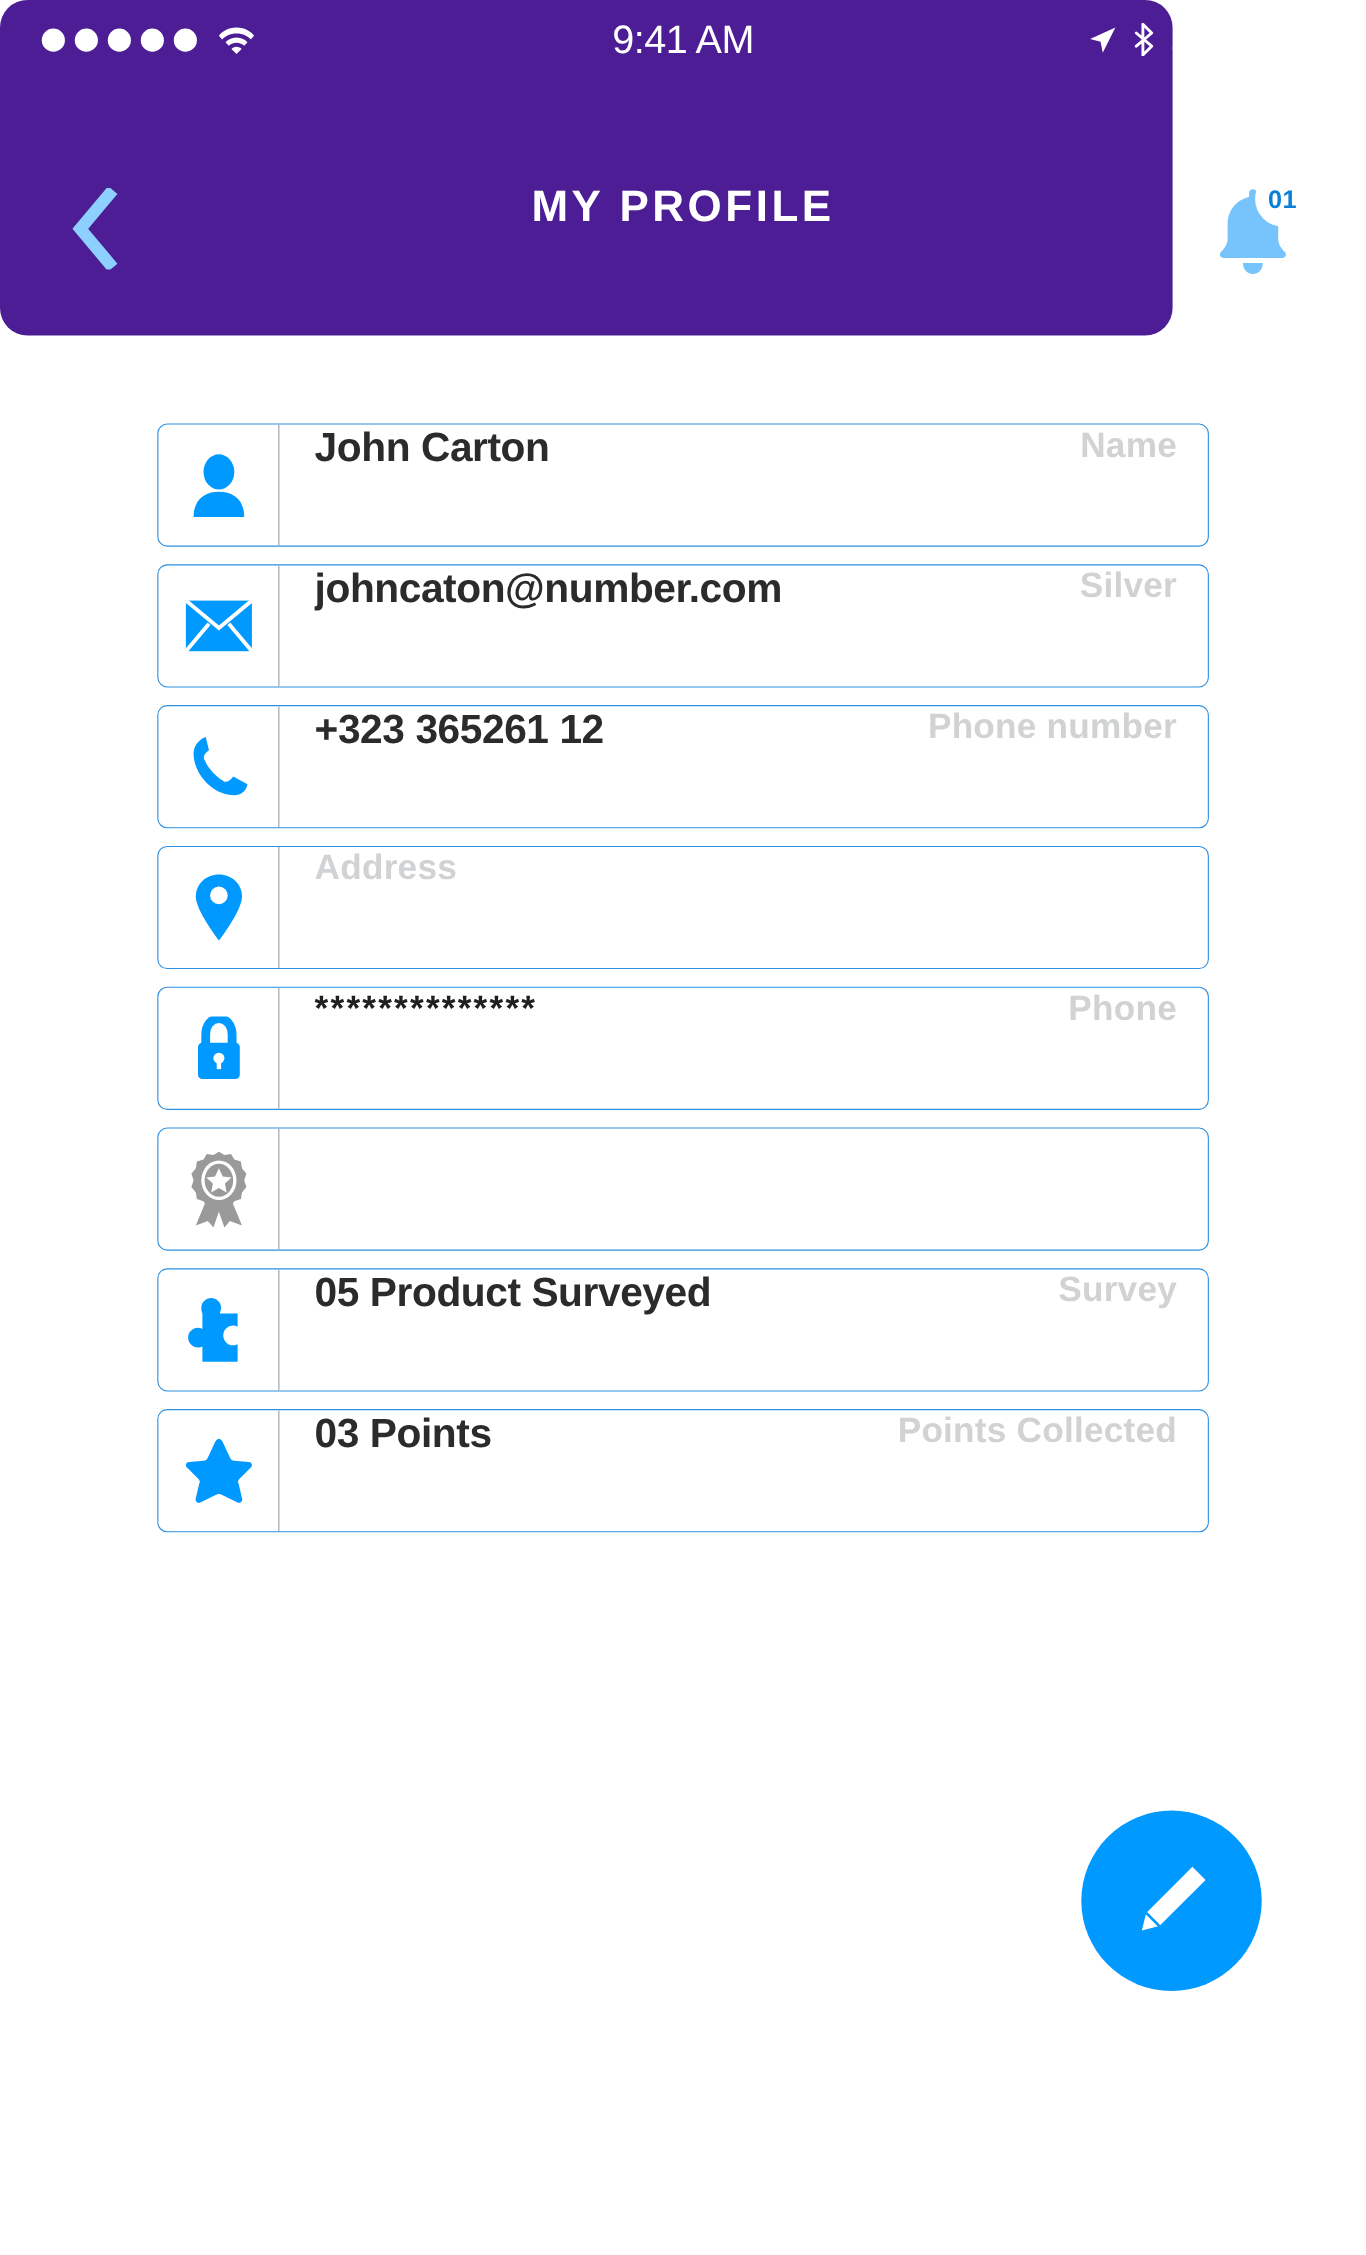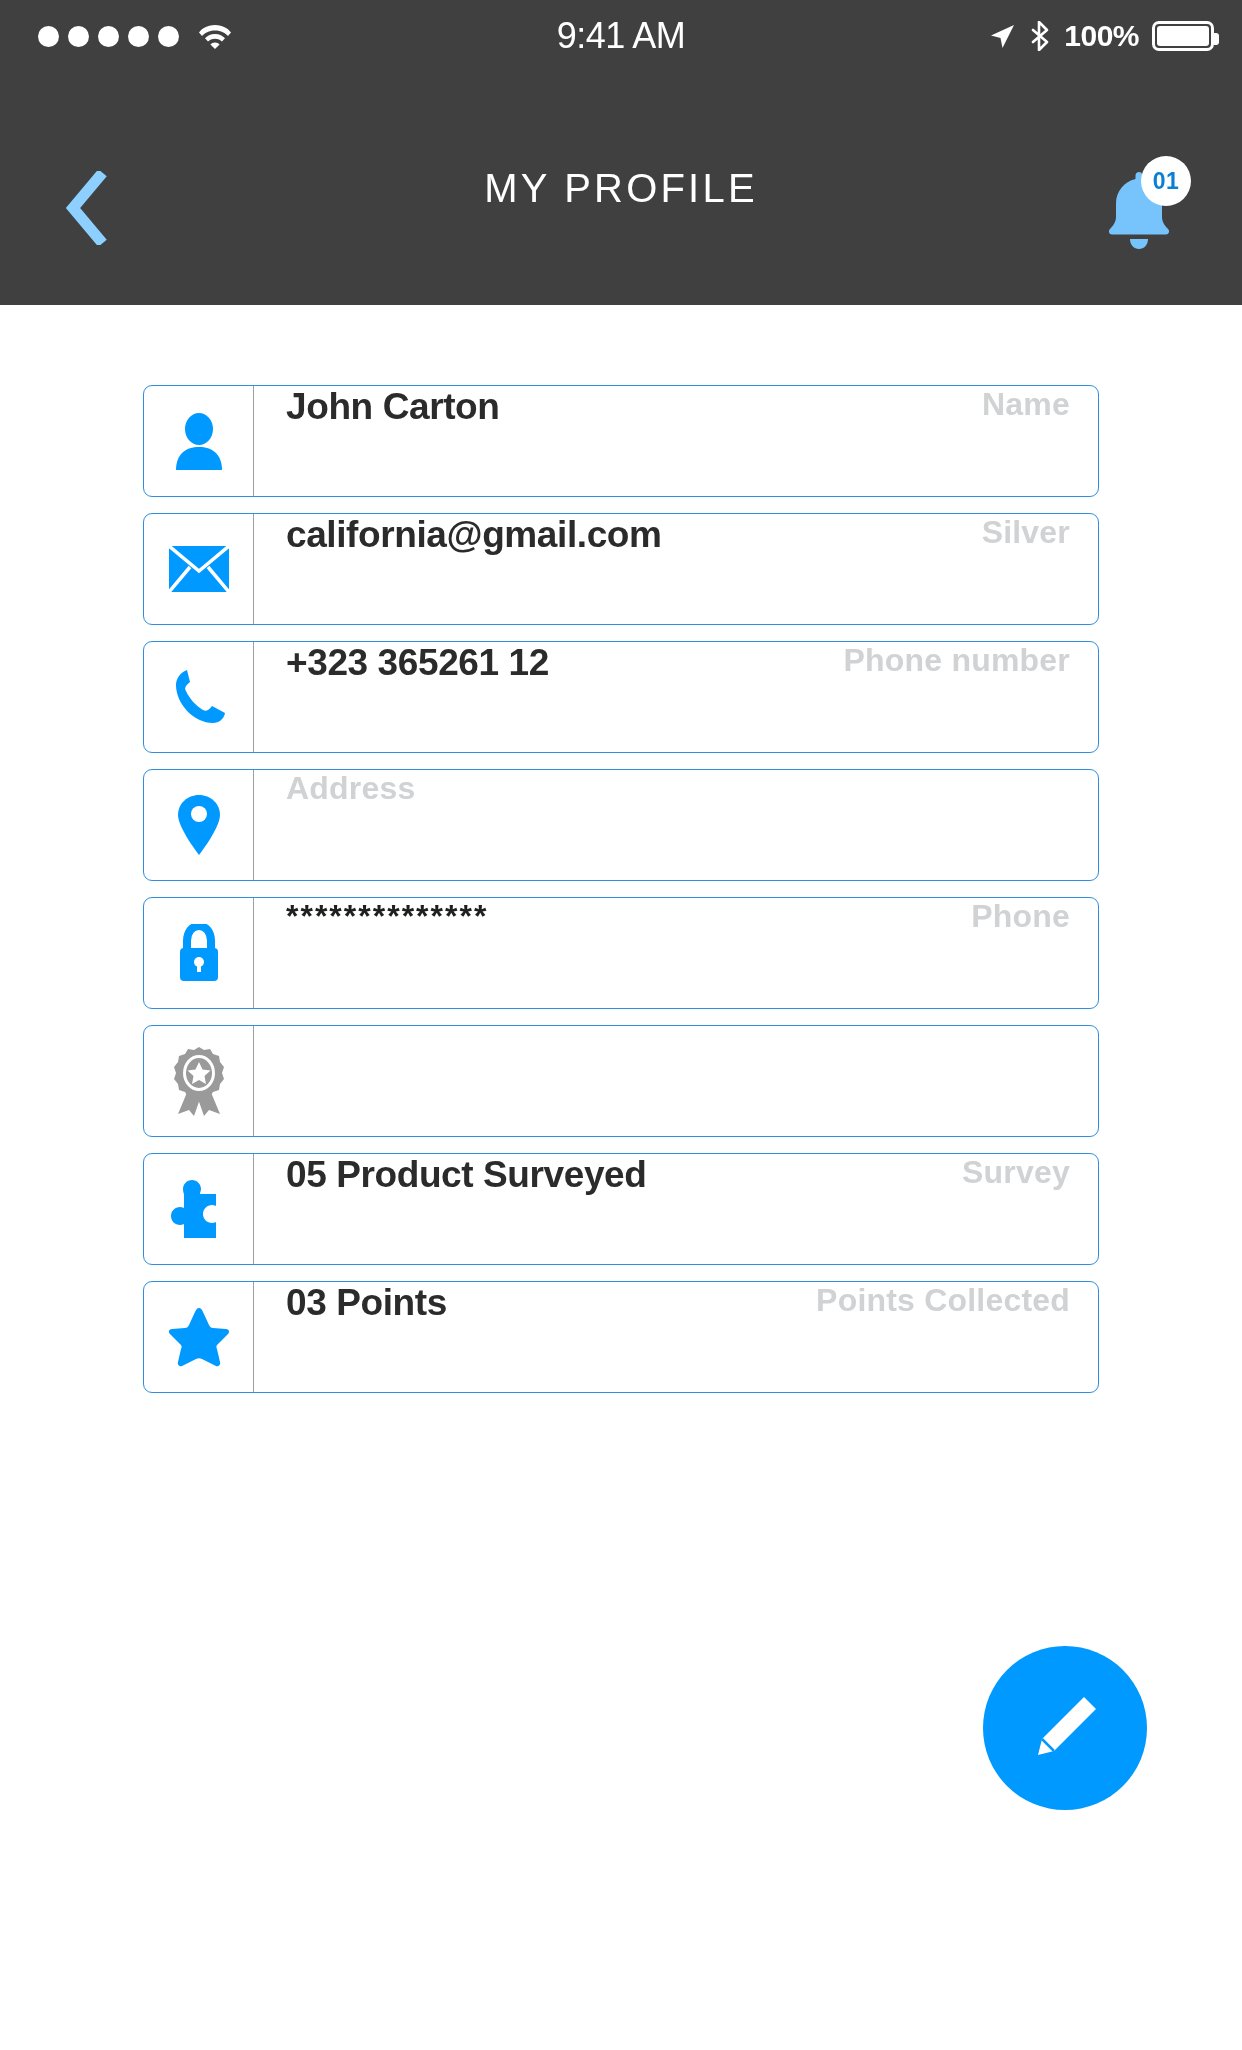--- a/index.html
+++ b/index.html
@@ -6,22 +6,23 @@
   html,body { width:1242px; height:2050px; }
   body {
     font-family:"Liberation Sans", sans-serif;
     background:#ffffff;
     overflow:hidden;
     position:relative;
   }
 
   
   .header {
-    position:absolute; top:0; left:0; width:1242px; height:305px;
-    background:#404040;
+    position:absolute; top:0; left:0; width:1066px; height:305px;
+    background:#4c1d95;
+    border-radius:25px;
   }
 
   
   .statusbar {
     position:absolute; top:0; left:0; width:1242px; height:72px;
     display:flex; align-items:center;
   }
   .sb-left { position:absolute; left:38px; top:0; height:72px; display:flex; align-items:center; gap:11px; }
   .sb-dots { display:flex; gap:9px; align-items:center; }
   .sb-dot { width:21px; height:21px; border-radius:50%; background:#ffffff; }
@@ -52,21 +53,21 @@
   .navbar {
     position:absolute; top:72px; left:0; width:1242px; height:233px;
   }
   .nav-back {
     position:absolute; left:45px; top:96px; width:80px; height:80px;
     display:flex; align-items:center; justify-content:center; cursor:pointer;
   }
   .nav-title {
     position:absolute; left:0; top:0; width:1242px; height:233px;
     display:flex; align-items:center; justify-content:center;
-    color:#ffffff; font-size:40px; font-weight:normal; letter-spacing:3.2px;
+    color:#ffffff; font-size:40px; font-weight:bold; letter-spacing:3.2px;
   }
   .nav-bell {
     position:absolute; right:55px; top:88px; width:96px; height:96px; cursor:pointer;
   }
   .bell-badge {
     position:absolute; right:-4px; top:-4px;
     width:50px; height:50px; border-radius:50%; background:#ffffff;
     display:flex; align-items:center; justify-content:center;
     color:#0a7fd4; font-size:23px; font-weight:bold; letter-spacing:0.5px;
   }
@@ -196,21 +197,21 @@
 
   <div class="card">
     <div class="card-icon">
       <svg width="62" height="48" viewBox="0 0 62 48">
         <rect x="1" y="1" width="60" height="46" fill="#0099FF"></rect>
         <path d="M1 1 L31 26 L61 1" fill="none" stroke="#ffffff" stroke-width="3.5"></path>
         <path d="M1 47 L22 22 M61 47 L40 22" fill="none" stroke="#ffffff" stroke-width="3.5"></path>
       </svg>
     </div>
     <div class="card-body">
-      <span class="card-value">california@gmail.com</span>
+      <span class="card-value">johncaton@number.com</span>
       <span class="card-label">Silver</span>
     </div>
   </div>
 
   <div class="card">
     <div class="card-icon">
       <svg width="54" height="58" viewBox="0 0 54 58">
         <path d="M15 2 C9 4 4 10 4 17 C4 36 22 55 41 55 C47 55 52 51 53 45
                  L40 38 C37 42 34 44 31 42 C24 38 17 30 14 23 C12 20 14 17 18 14 Z" fill="#0099FF"></path>
       </svg>

